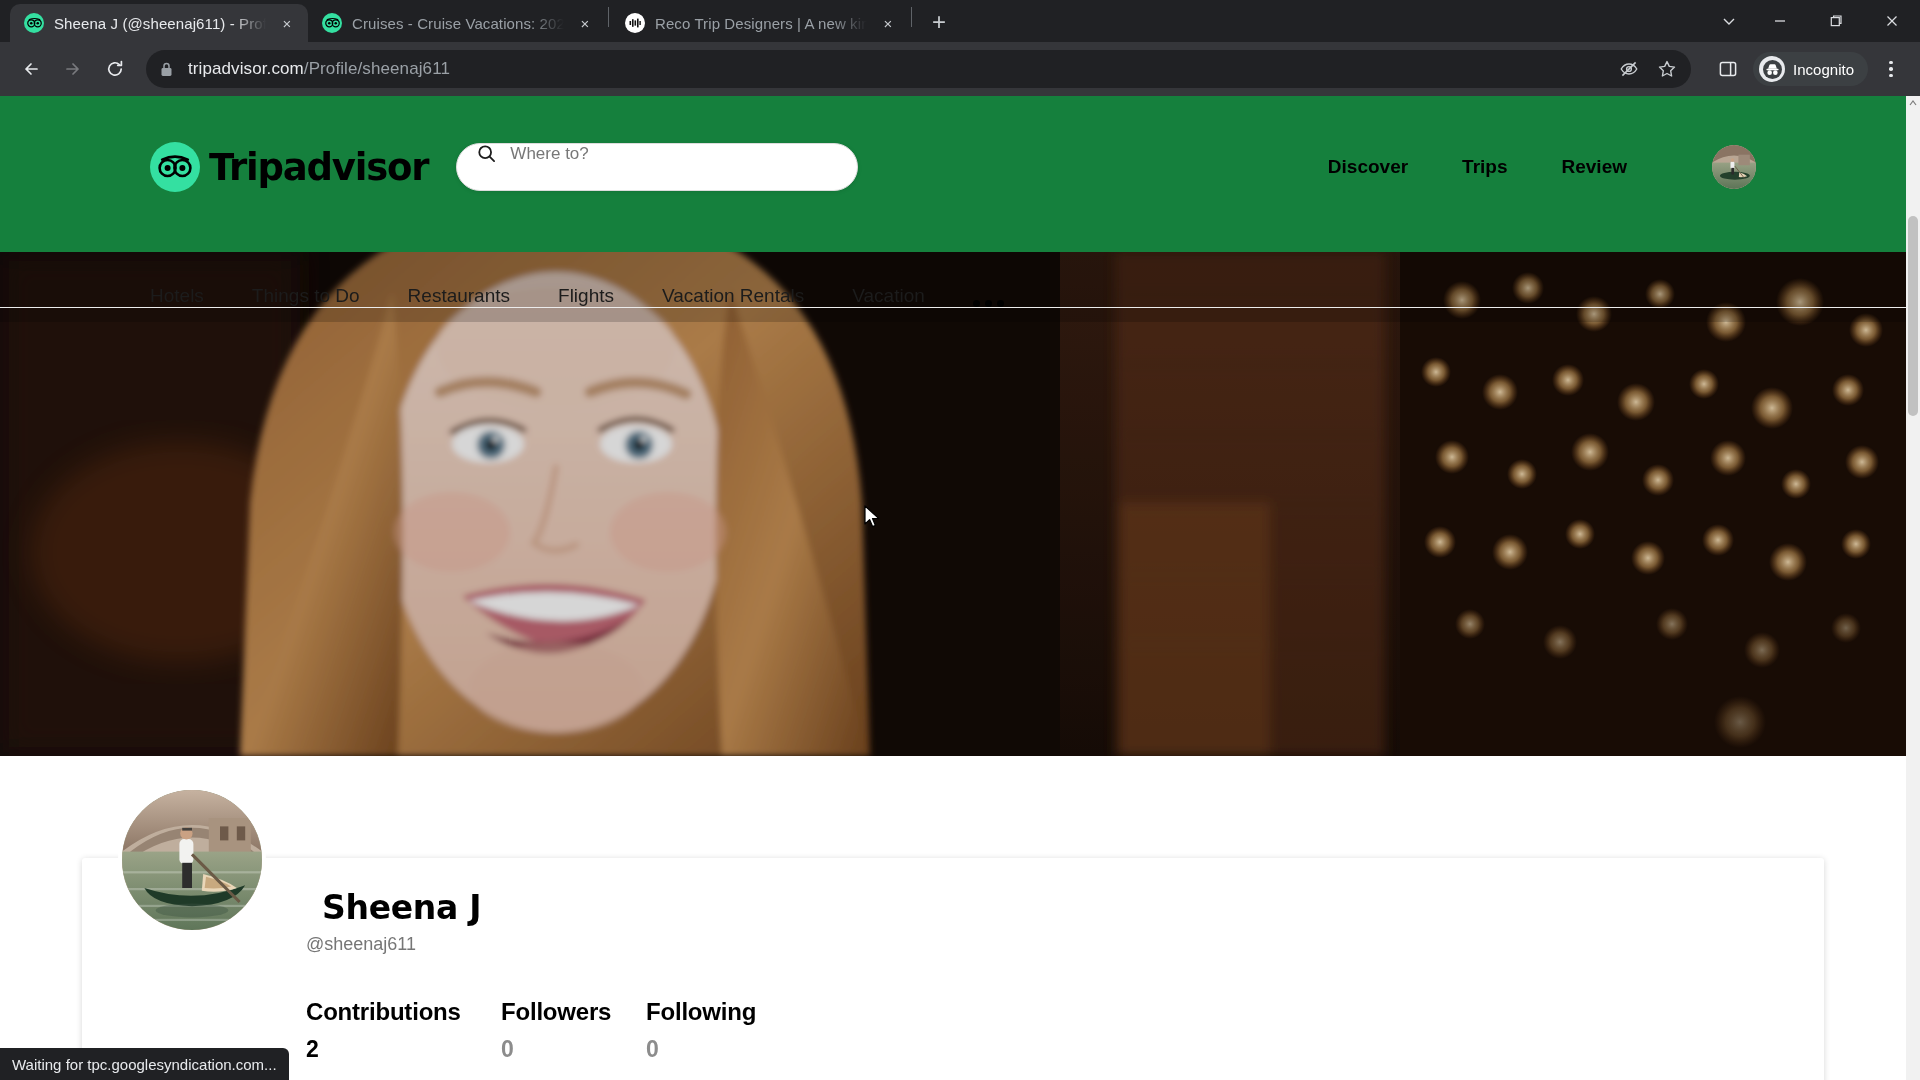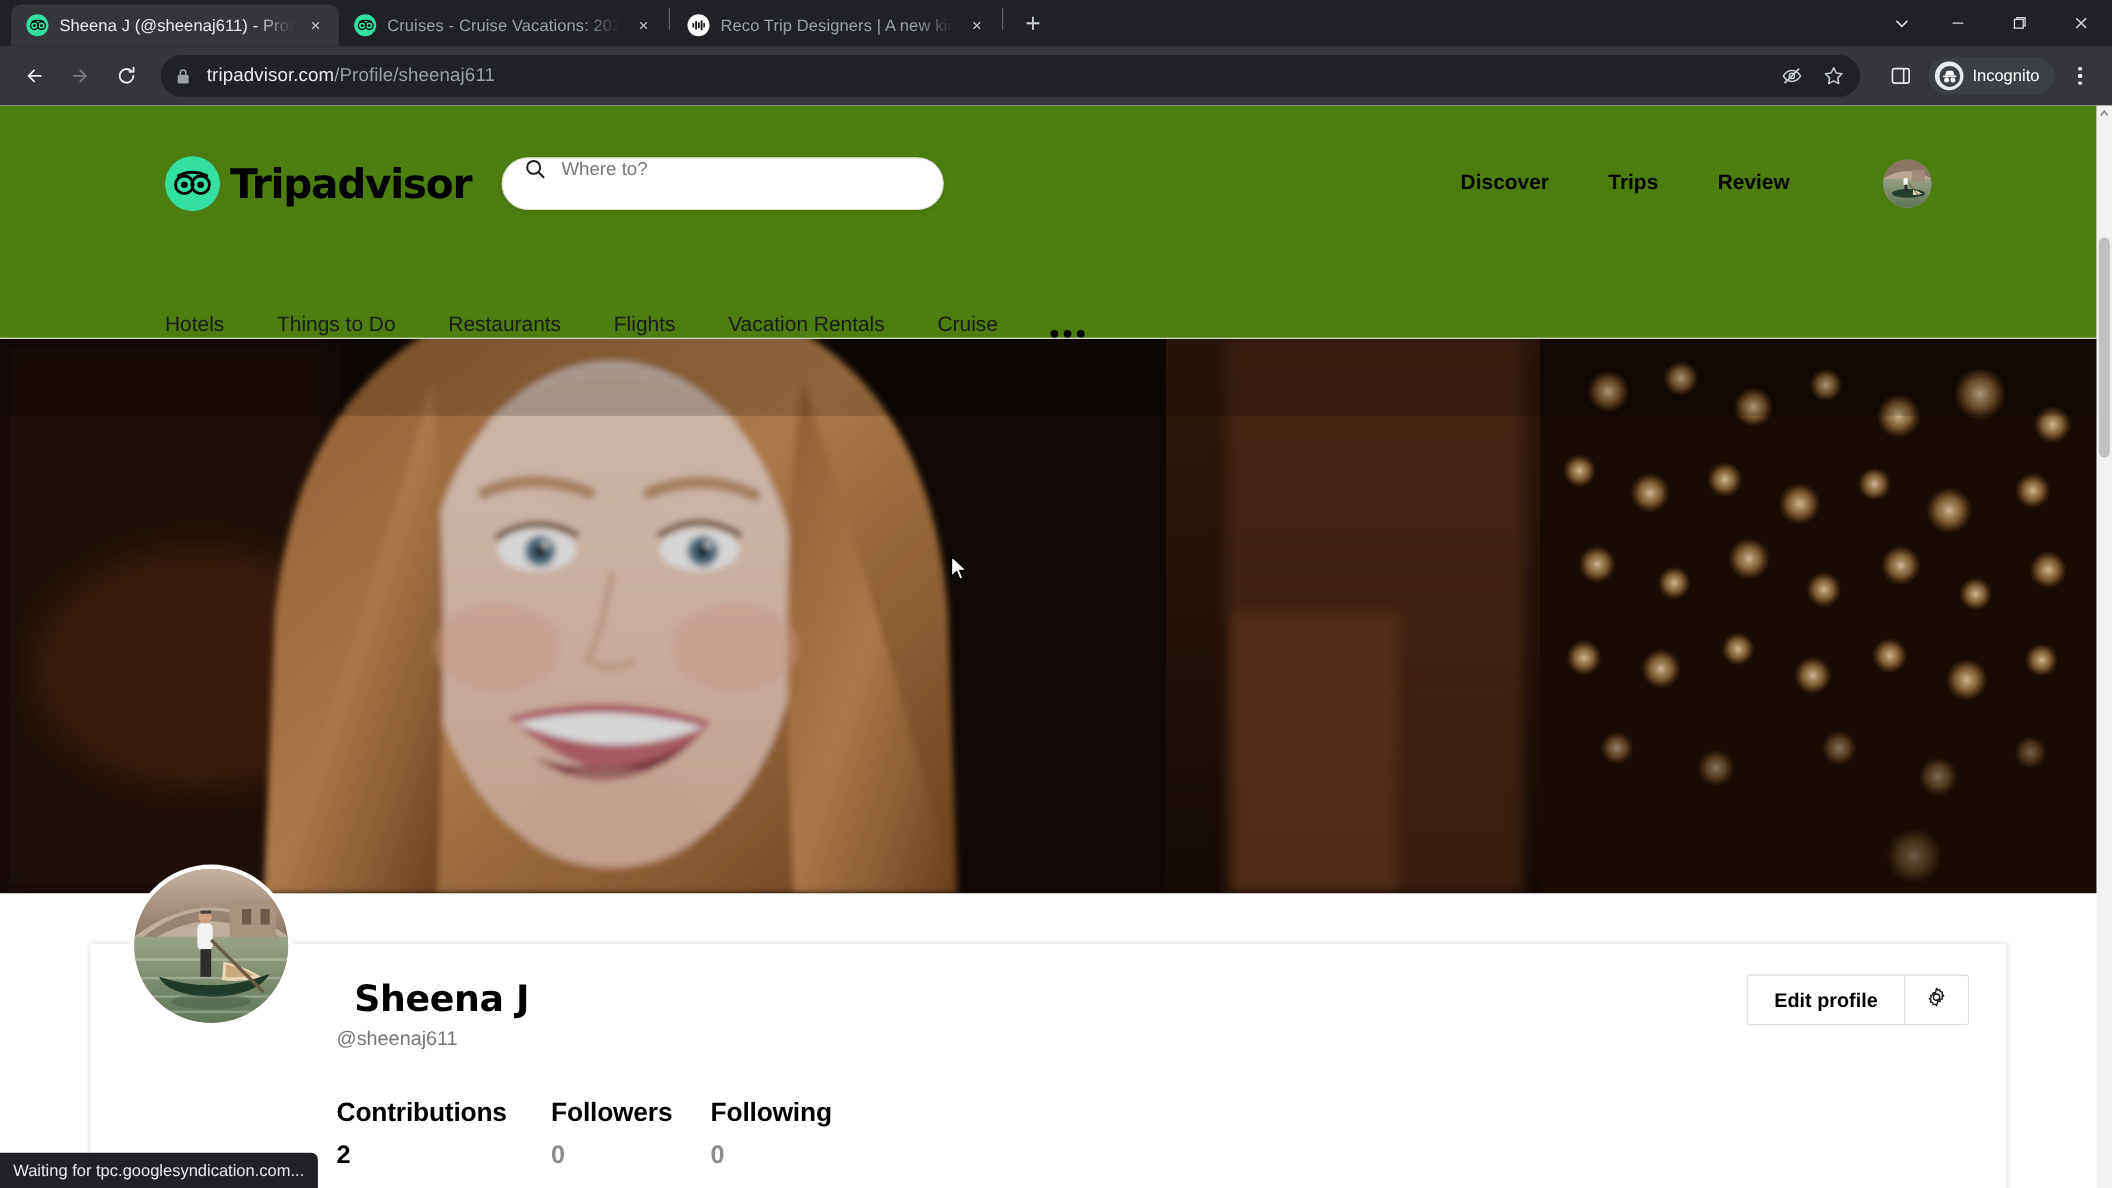--- a/index.html
+++ b/index.html
@@ -99,21 +99,21 @@
   .kebab i { width: 3.5px; height: 3.5px; border-radius: 50%; background: #e8eaed; display:block; }
 
   
   .viewport {
     position: absolute; top: 96px; left: 0; width: 1920px; height: 984px;
     background: #ffffff; overflow: hidden;
   }
   .page { width: 1906px; height: 984px; position: relative; background: #fff; }
 
   
-  .ta-header { height: 212px; background: #4d7c0f; position: relative; z-index: 3; }
+  .ta-header { height: 156px; background: #15803d; position: relative; z-index: 3; }
   .ta-top {
     height: 142px; display: flex; align-items: center; padding: 0 0 0 150px;
   }
   .ta-logo { display: flex; align-items: center; gap: 9px; flex: 0 0 auto; }
   .owl-badge {
     width: 50px; height: 50px; border-radius: 50%; background: #34e0a1;
     display: flex; align-items: center; justify-content: center;
   }
   .ta-wordmark {
     font-family: "DejaVu Sans", sans-serif;
@@ -434,21 +434,21 @@
             </span>
           </div>
         </div>
 
         <nav class="ta-subnav">
           <a href="#">Hotels</a>
           <a href="#">Things to Do</a>
           <a href="#">Restaurants</a>
           <a href="#">Flights</a>
           <a href="#">Vacation Rentals</a>
-          <a href="#">Cruise</a>
+          <a href="#">Vacation</a>
           <span class="dots">
             <i></i>
             <i></i>
             <i></i>
           </span>
         </nav>
       </div>
 
       <div class="hero">
         <svg class="hero-photo" width="1906" height="504" viewBox="0 0 1906 504" preserveAspectRatio="xMidYMid slice">
@@ -645,31 +645,20 @@
           <div class="stat s1">
             <div class="stat-label">Followers</div>
             <div class="stat-value">0</div>
           </div>
           <div class="stat s2">
             <div class="stat-label">Following</div>
             <div class="stat-value">0</div>
           </div>
         </div>
 
-        <div class="pc-actions">
-          <div class="btn-edit">Edit profile</div>
-          <div class="btn-gear">
-            <span>
-              <svg width="19" height="19" viewBox="0 0 20 20">
-                <path d="M10 1.6l1.2 1.7 2-.5.5 2 2 .5-.5 2 1.7 1.2-1.7 1.2.5 2-2 .5-.5 2-2-.5L10 18.4l-1.2-1.7-2 .5-.5-2-2-.5.5-2L3.1 11.5 4.8 10.3l-.5-2 2-.5.5-2 2 .5z" fill="none" stroke="#111" stroke-width="1.3" stroke-linejoin="round"></path>
-                <circle cx="10" cy="10" r="3" fill="none" stroke="#111" stroke-width="1.3"></circle>
-              </svg>
-            </span>
-          </div>
-        </div>
 
       </div>
 
     </div>
   </div>
 
   <div class="pagescroll">
     <div class="uparrow">
       <svg width="8" height="6" viewBox="0 0 8 6">
           <path d="M1 5 L4 1 L7 5" fill="none" stroke="#7d7d7d" stroke-width="1.2"></path>

